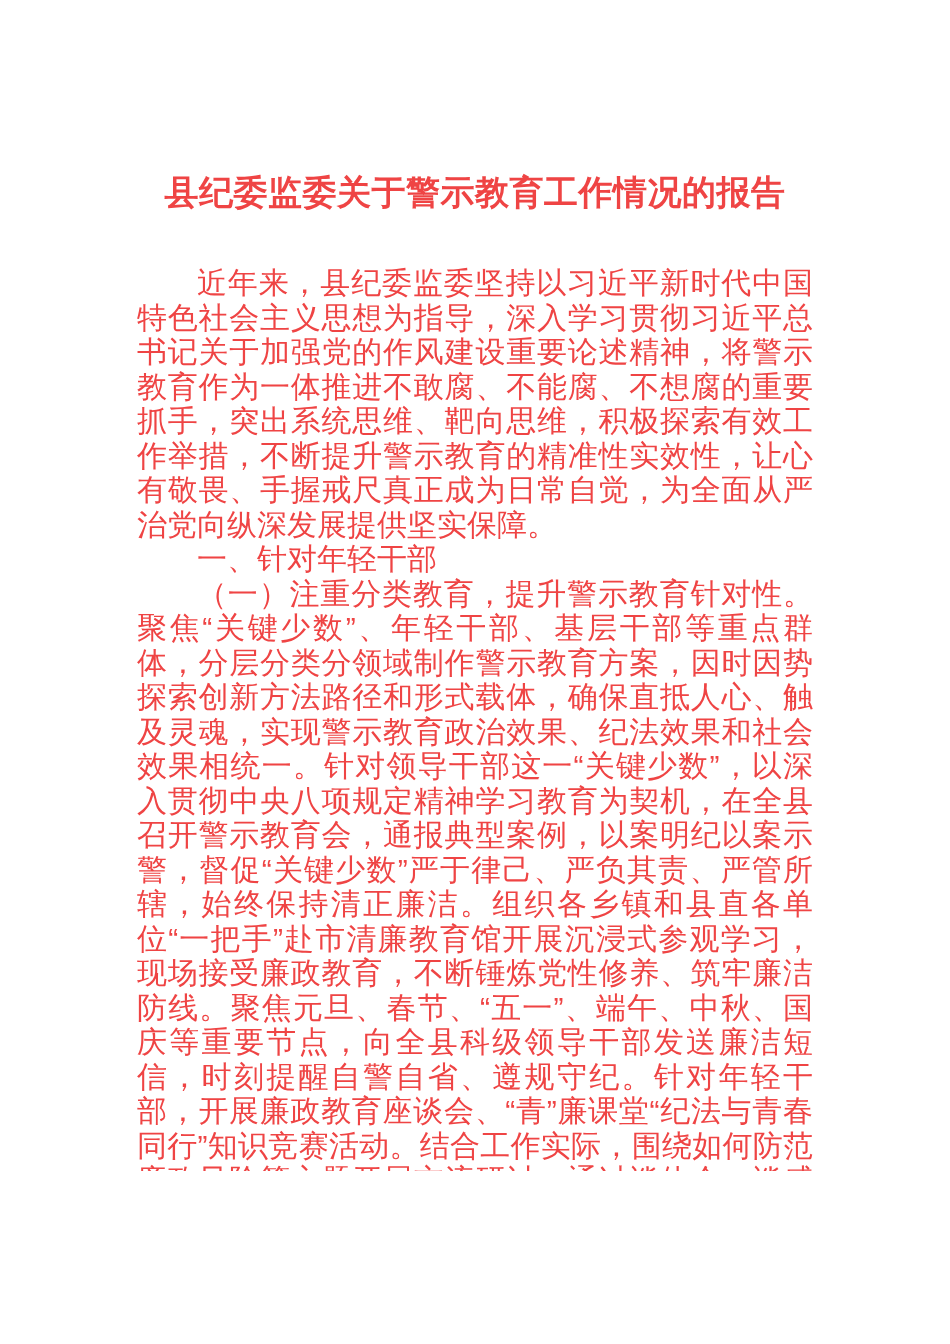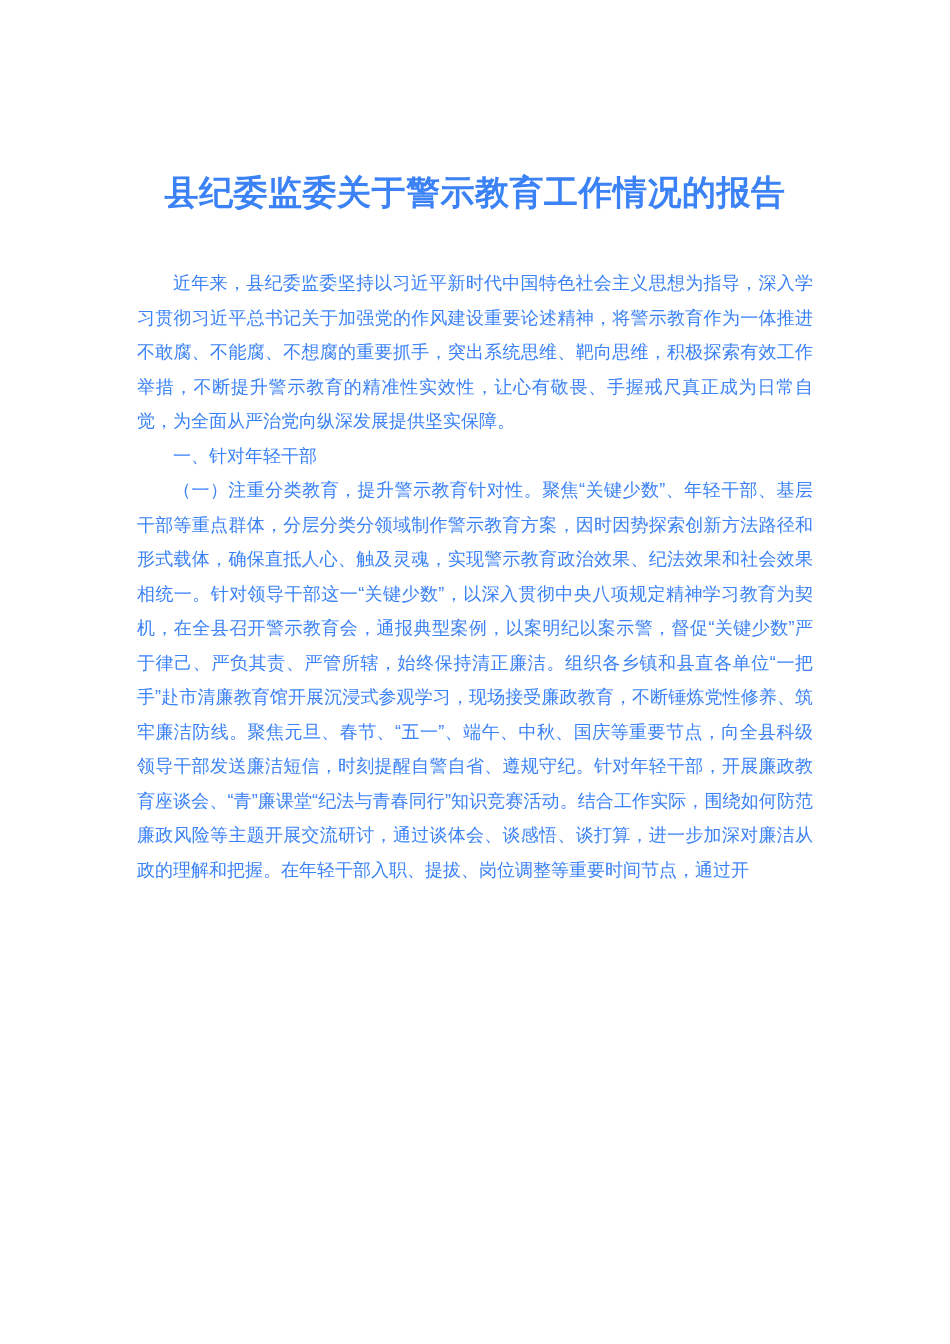--- a/index.html
+++ b/index.html
@@ -5,21 +5,21 @@
   html, body {
     margin: 0;
     padding: 0;
     background: #ffffff;
   }
   .page {
     position: relative;
     width: 950px;
     height: 1171px;
     background: #ffffff;
-    color: #3b82f6;
+    color: #ef4444;
     overflow: hidden;
     font-family: "Liberation Sans", sans-serif;
     border-radius: 13px;
   }
   .doc-title {
     position: absolute;
     top: 166px;
     left: 137px;
     width: 676px;
     margin: 0;
@@ -30,21 +30,21 @@
     letter-spacing: 0.5px;
   }
   .doc-body {
     position: absolute;
     top: 266px;
     left: 137px;
     width: 676px;
   }
   .doc-body p {
     margin: 0;
-    font-size: 18px;
+    font-size: 30px;
     line-height: 34.5px;
     text-align: justify;
     text-justify: inter-ideograph;
     text-indent: 2em;
     word-break: break-all;
   }
   .page-number {
     position: absolute;
     top: 1184px;
     left: 0;

